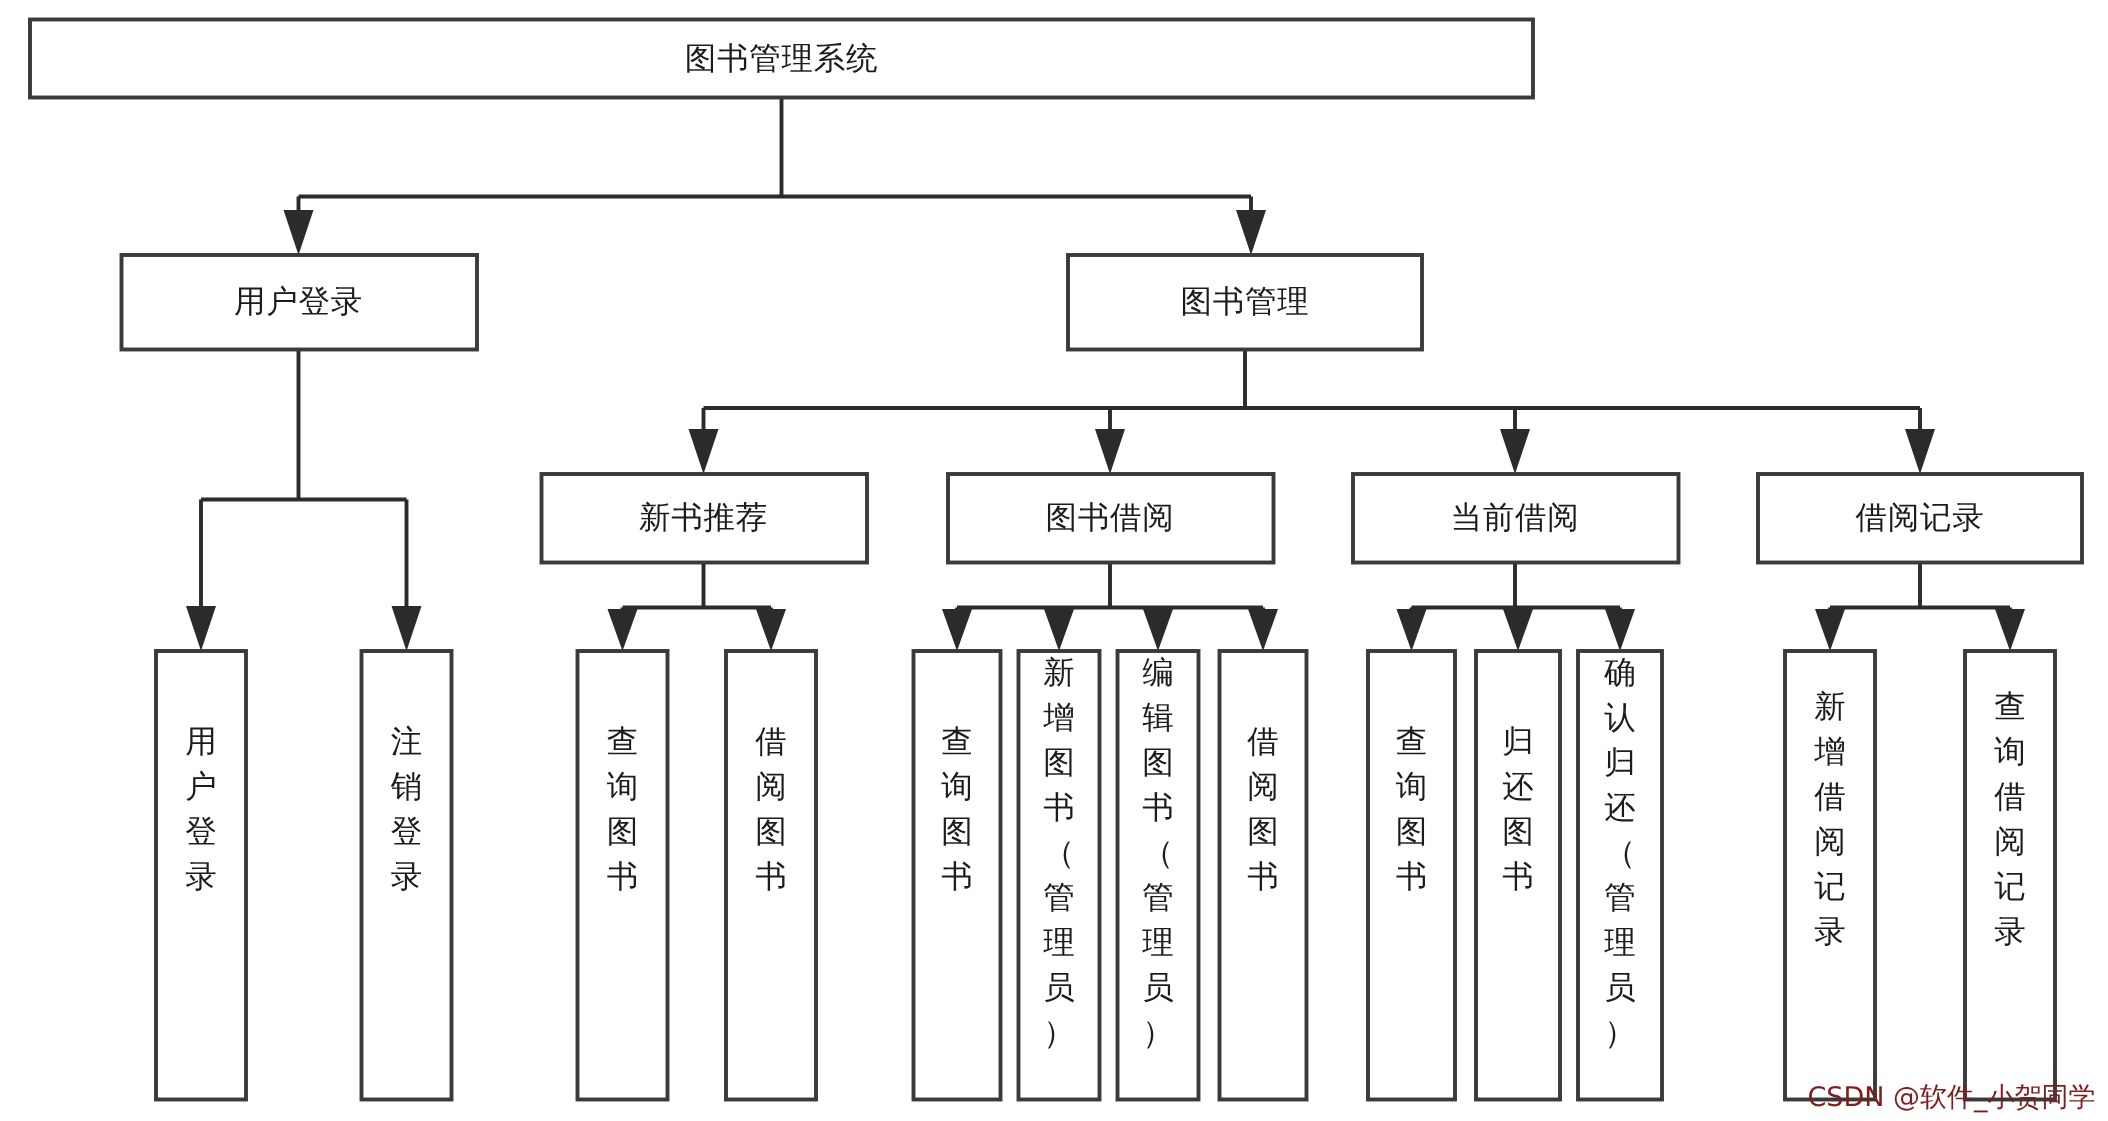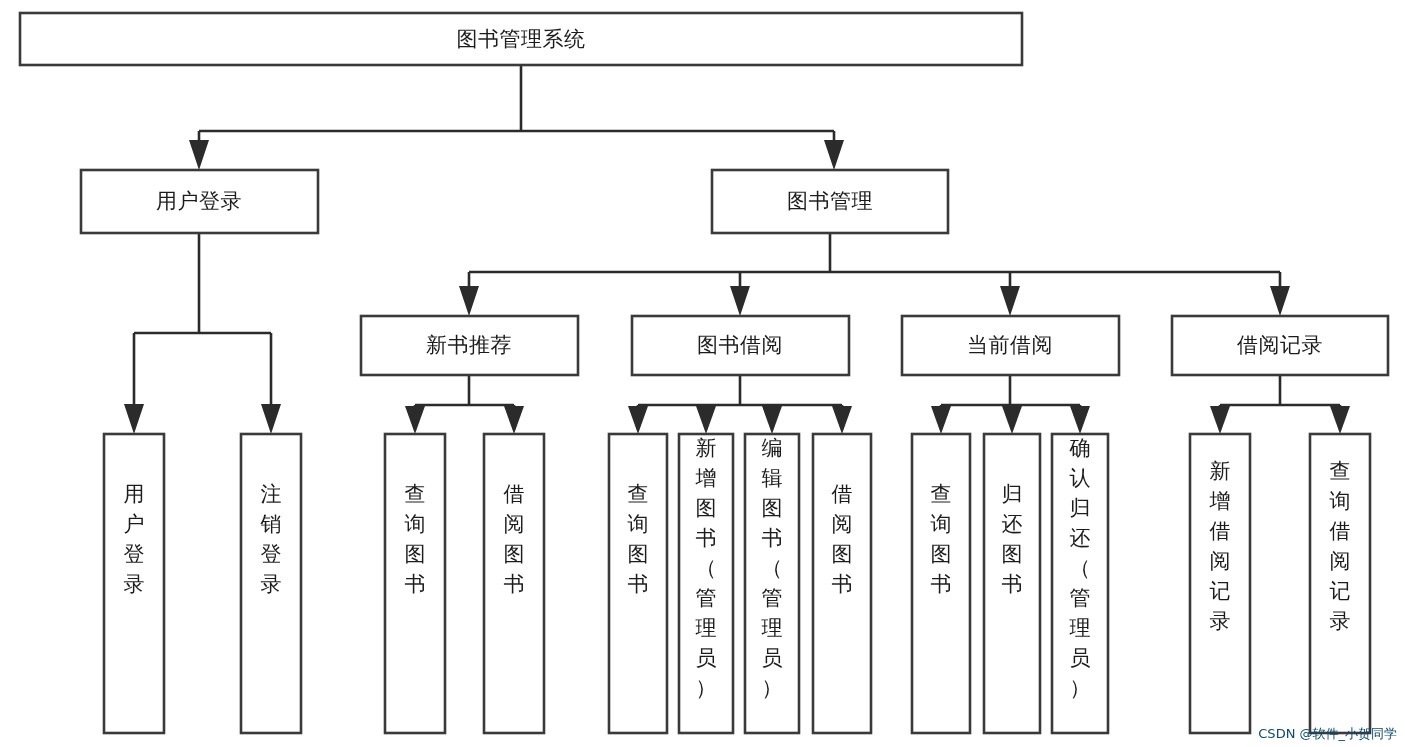--- a/index.html
+++ b/index.html
@@ -56,22 +56,22 @@
   }
   .arrow-head {
     fill: #2b2b2b;
     stroke: none;
   }
   .watermark {
     position: absolute;
     right: 8px;
     bottom: 4px;
     font-family: "DejaVu Sans", "Liberation Sans", sans-serif;
-    font-size: 13px;
-    color: #0c4a6e;
+    font-size: 18px;
+    color: #7f1d1d;
     white-space: nowrap;
     user-select: none;
   }
 </style>
 </head>
 <body>
 
 <div id="diagram-root">
 
   <svg id="tree-svg" viewBox="0 0 1405 747" xmlns="http://www.w3.org/2000/svg">

